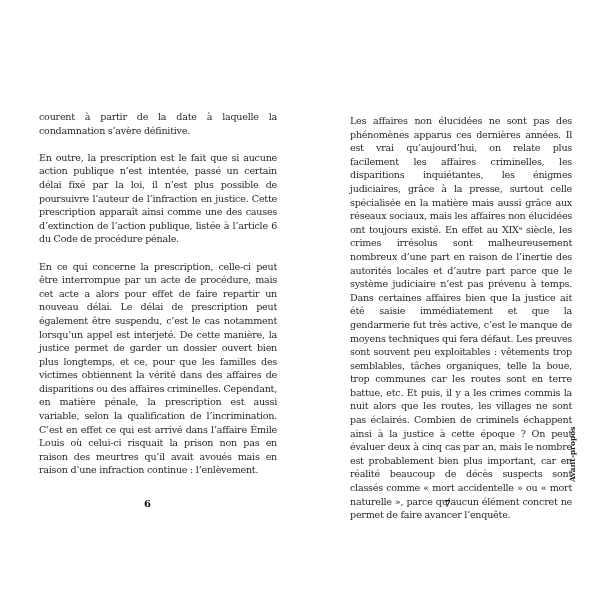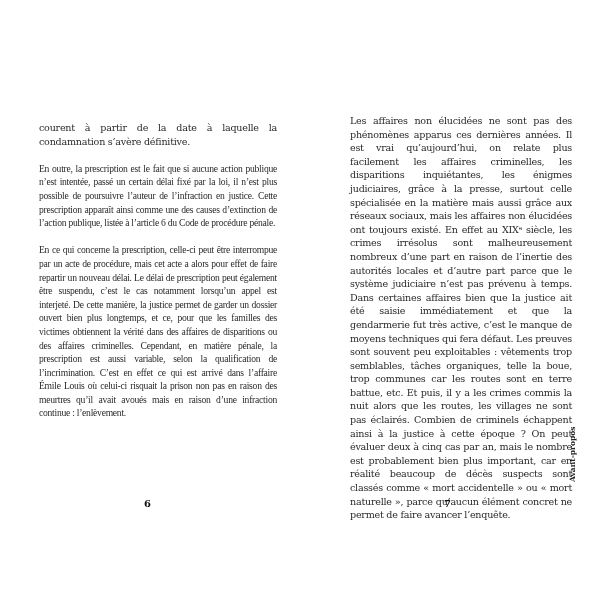--- a/index.html
+++ b/index.html
@@ -8,22 +8,22 @@
   .text-block {
     position:absolute;
     font-family:"DejaVu Serif", serif;
     font-size:9.6px;
     line-height:13.6px;
     color:#2a2a2a;
     text-align:justify;
     hyphens:manual;
   }
   .text-block p { margin:0; }
-  .text-block p + p { margin-top:13.6px;font-family:Liberation Serif, serif; }
-  .left .text-block { left:39px; top:121px; width:238px; letter-spacing:-0.25px; }
+  .text-block p + p { margin-top:13.6px; }
+  .left .text-block { left:39px; top:110px; width:238px; letter-spacing:-0.25px; }
   .right .text-block { left:350px; top:114px; width:222px; letter-spacing:-0.25px; }
   .page-number {
     position:absolute; top:498px;
     font-family:"DejaVu Serif", serif; font-weight:bold; font-size:10px; color:#111;
   }
   .left .page-number { left:144px; }
   .right .page-number { left:444px; }
   .running-head {
     position:absolute; left:555px; top:385px;
     transform:rotate(-90deg); transform-origin:left top;

